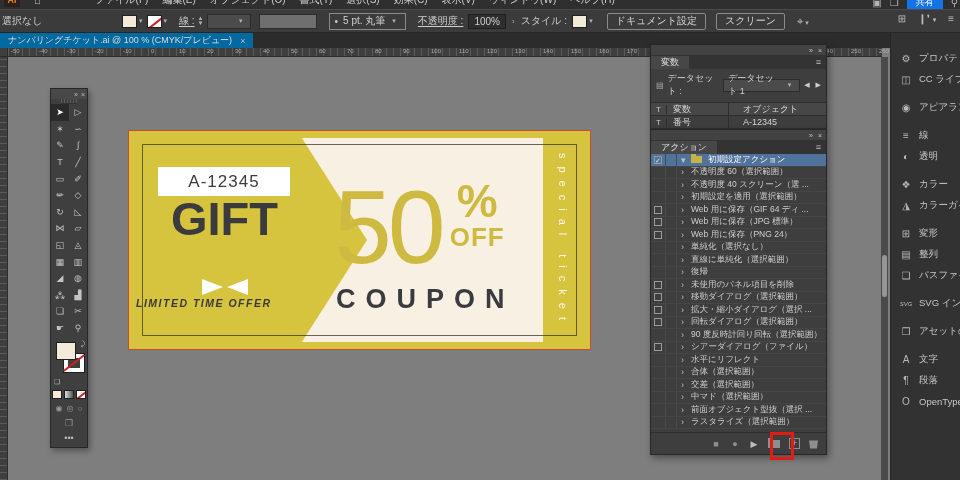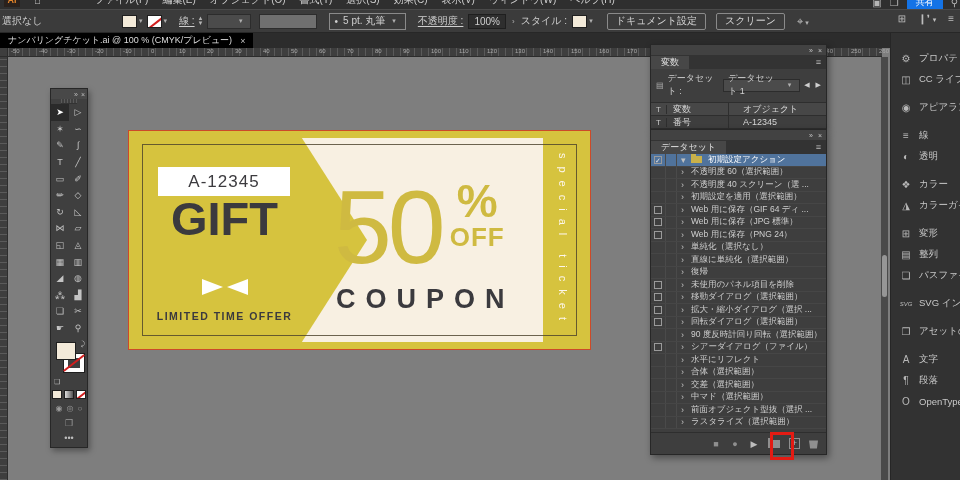--- a/index.html
+++ b/index.html
@@ -30,21 +30,21 @@
   .mini-select { background:#4b4b4b; border:1px solid #2c2c2c; height:15px; width:44px; display:inline-flex; align-items:center; justify-content:flex-end; padding-right:3px; }
   .brush-preview { background:#6f6f6f; border:1px solid #2c2c2c; height:15px; width:58px; margin-left:8px; }
   .bordered-select { border:1px solid #8a8a8a; height:17px; display:inline-flex; align-items:center; padding:0 5px; margin-left:12px; gap:5px; }
   .val-box { background:#2e2e2e; border:1px solid #1f1f1f; height:15px; padding:0 5px; display:inline-flex; align-items:center; min-width:34px; }
   .chev { color:#b0b0b0; font-size:8px; margin:0 6px; }
   .cb-btn { border:1px solid #8a8a8a; border-radius:2px; height:17px; padding:0 8px; display:inline-flex; align-items:center; margin-left:10px; color:#d6d6d6; }
   .cursor-ico { margin-left:12px; color:#bdbdbd; font-size:11px; }
 
   
   .tabbar { position:absolute; left:0; top:33px; width:890px; height:15px; background:#2c2c2c; }
-  .doc-tab { position:absolute; left:0; top:0; height:15px; background:#000000; display:flex; align-items:center; gap:8px; padding:0 8px; font-size:9px; color:#dcdcdc; white-space:nowrap; }
+  .doc-tab { position:absolute; left:0; top:0; height:15px; background:#0369a1; display:flex; align-items:center; gap:8px; padding:0 8px; font-size:9px; color:#dcdcdc; white-space:nowrap; }
   .tab-close { color:#bdbdbd; font-size:9px; }
 
   
   .ruler-corner { position:absolute; left:0; top:48px; width:8px; height:9px; background:#3e3e3e; border-right:1px solid #2c2c2c; border-bottom:1px solid #2c2c2c; }
   .ruler-h { position:absolute; left:8px; top:48px; width:874px; height:9px; background:#3e3e3e; border-bottom:1px solid #2c2c2c;
     background-image:repeating-linear-gradient(90deg,#5a5a5a 0 1px,transparent 1px 7px); }
   .rlabel { position:absolute; top:0px; font-size:6px; color:#a8a8a8; transform:translateX(1px); }
   .ruler-v { position:absolute; left:0; top:57px; width:8px; height:423px; background:#3e3e3e; border-right:1px solid #2c2c2c;
     background-image:repeating-linear-gradient(0deg,#5a5a5a 0 1px,transparent 1px 7px); }
 
@@ -55,21 +55,21 @@
   .stripe { position:absolute; right:0; top:0; bottom:0; width:40px; background:#d6c33e; display:flex; align-items:center; justify-content:center; }
   .stripe-text { writing-mode:vertical-rl; font-size:11px; letter-spacing:8px; color:#fdf6ea; }
   .hairline { position:absolute; inset:13px; border:1px solid rgba(72,64,42,.8); pointer-events:none; }
   .code-box { position:absolute; left:22px; top:29px; width:132px; height:29px; background:#ffffff; display:flex; align-items:center; justify-content:center; font-size:17px; color:#3c3b3f; letter-spacing:1px; }
   .gift { position:absolute; left:0; top:53px; width:177px; text-align:center; font-size:47px; font-weight:800; color:#3b3a3e; letter-spacing:0px; }
   .foryou { position:absolute; left:0; top:105px; width:177px; text-align:center; font-size:27px; font-weight:400; color:#3b3a3e; }
   .bow { position:absolute; left:66px; top:141px; width:46px; height:17px; }
   .bow::before, .bow::after { content:""; position:absolute; top:0; width:0; height:0; }
   .bow::before { left:0; border-left:21px solid #fff; border-top:8.5px solid transparent; border-bottom:8.5px solid transparent; }
   .bow::after { right:0; border-right:21px solid #fff; border-top:8.5px solid transparent; border-bottom:8.5px solid transparent; }
-  .limited { position:absolute; left:0; top:172px; width:177px; text-align:center; font-size:10.5px; font-weight:700; letter-spacing:1.5px; color:#3b3a3e; }
+  .limited { position:absolute; left:0; top:159px; width:177px; font-size:10.5px; font-weight:700; letter-spacing:1.5px; color:#3b3a3e;font-style:italic; }
   .big50 { position:absolute; left:198px; top:40px; line-height:.95; font-size:104px; font-weight:500; color:#cfba41; letter-spacing:-4px; white-space:nowrap; }
   .pct-col { display:inline-block; vertical-align:top; margin-left:8px; letter-spacing:0; text-align:center; }
   .pct { font-size:46px; font-weight:600; line-height:1; display:block; }
   .off { font-size:26px; font-weight:700; line-height:1; display:block; letter-spacing:1px; }
   .coupon-word { position:absolute; left:200px; top:146px; font-size:27px; font-weight:700; letter-spacing:10px; color:#3b3a3e; white-space:nowrap; }
 
   
   .toolbar { position:absolute; left:50px; top:88px; width:38px; background:#3f3f3f; border:1px solid #272727; box-shadow:2px 3px 6px rgba(0,0,0,.35); }
   .tb-head { height:10px; background:#484848; display:flex; align-items:center; justify-content:flex-end; gap:3px; padding:0 2px; font-size:7px; color:#bdbdbd; }
   .tb-drag { height:5px; border-bottom:1px solid #333; background:repeating-linear-gradient(90deg,#5a5a5a 0 1px,transparent 1px 3px); margin:0 10px; }
@@ -428,21 +428,21 @@
     </div>
   </div>
 </div>
 
 <div class="panel actpanel">
   <div class="p-head">
     <span>»</span>
     <span>×</span>
   </div>
   <div class="p-tabs">
-    <span class="p-tab">データセット</span>
+    <span class="p-tab">アクション</span>
     <span class="p-menu">≡</span>
   </div>
   <div class="act-list">
 
       <div class="act-row selected">
         <span class="act-c1">
           <span class="cbox on">✓</span>
         </span>
         <span class="act-c2"></span>
         <span class="wrap" style="display:flex;align-items:center;"></span>

